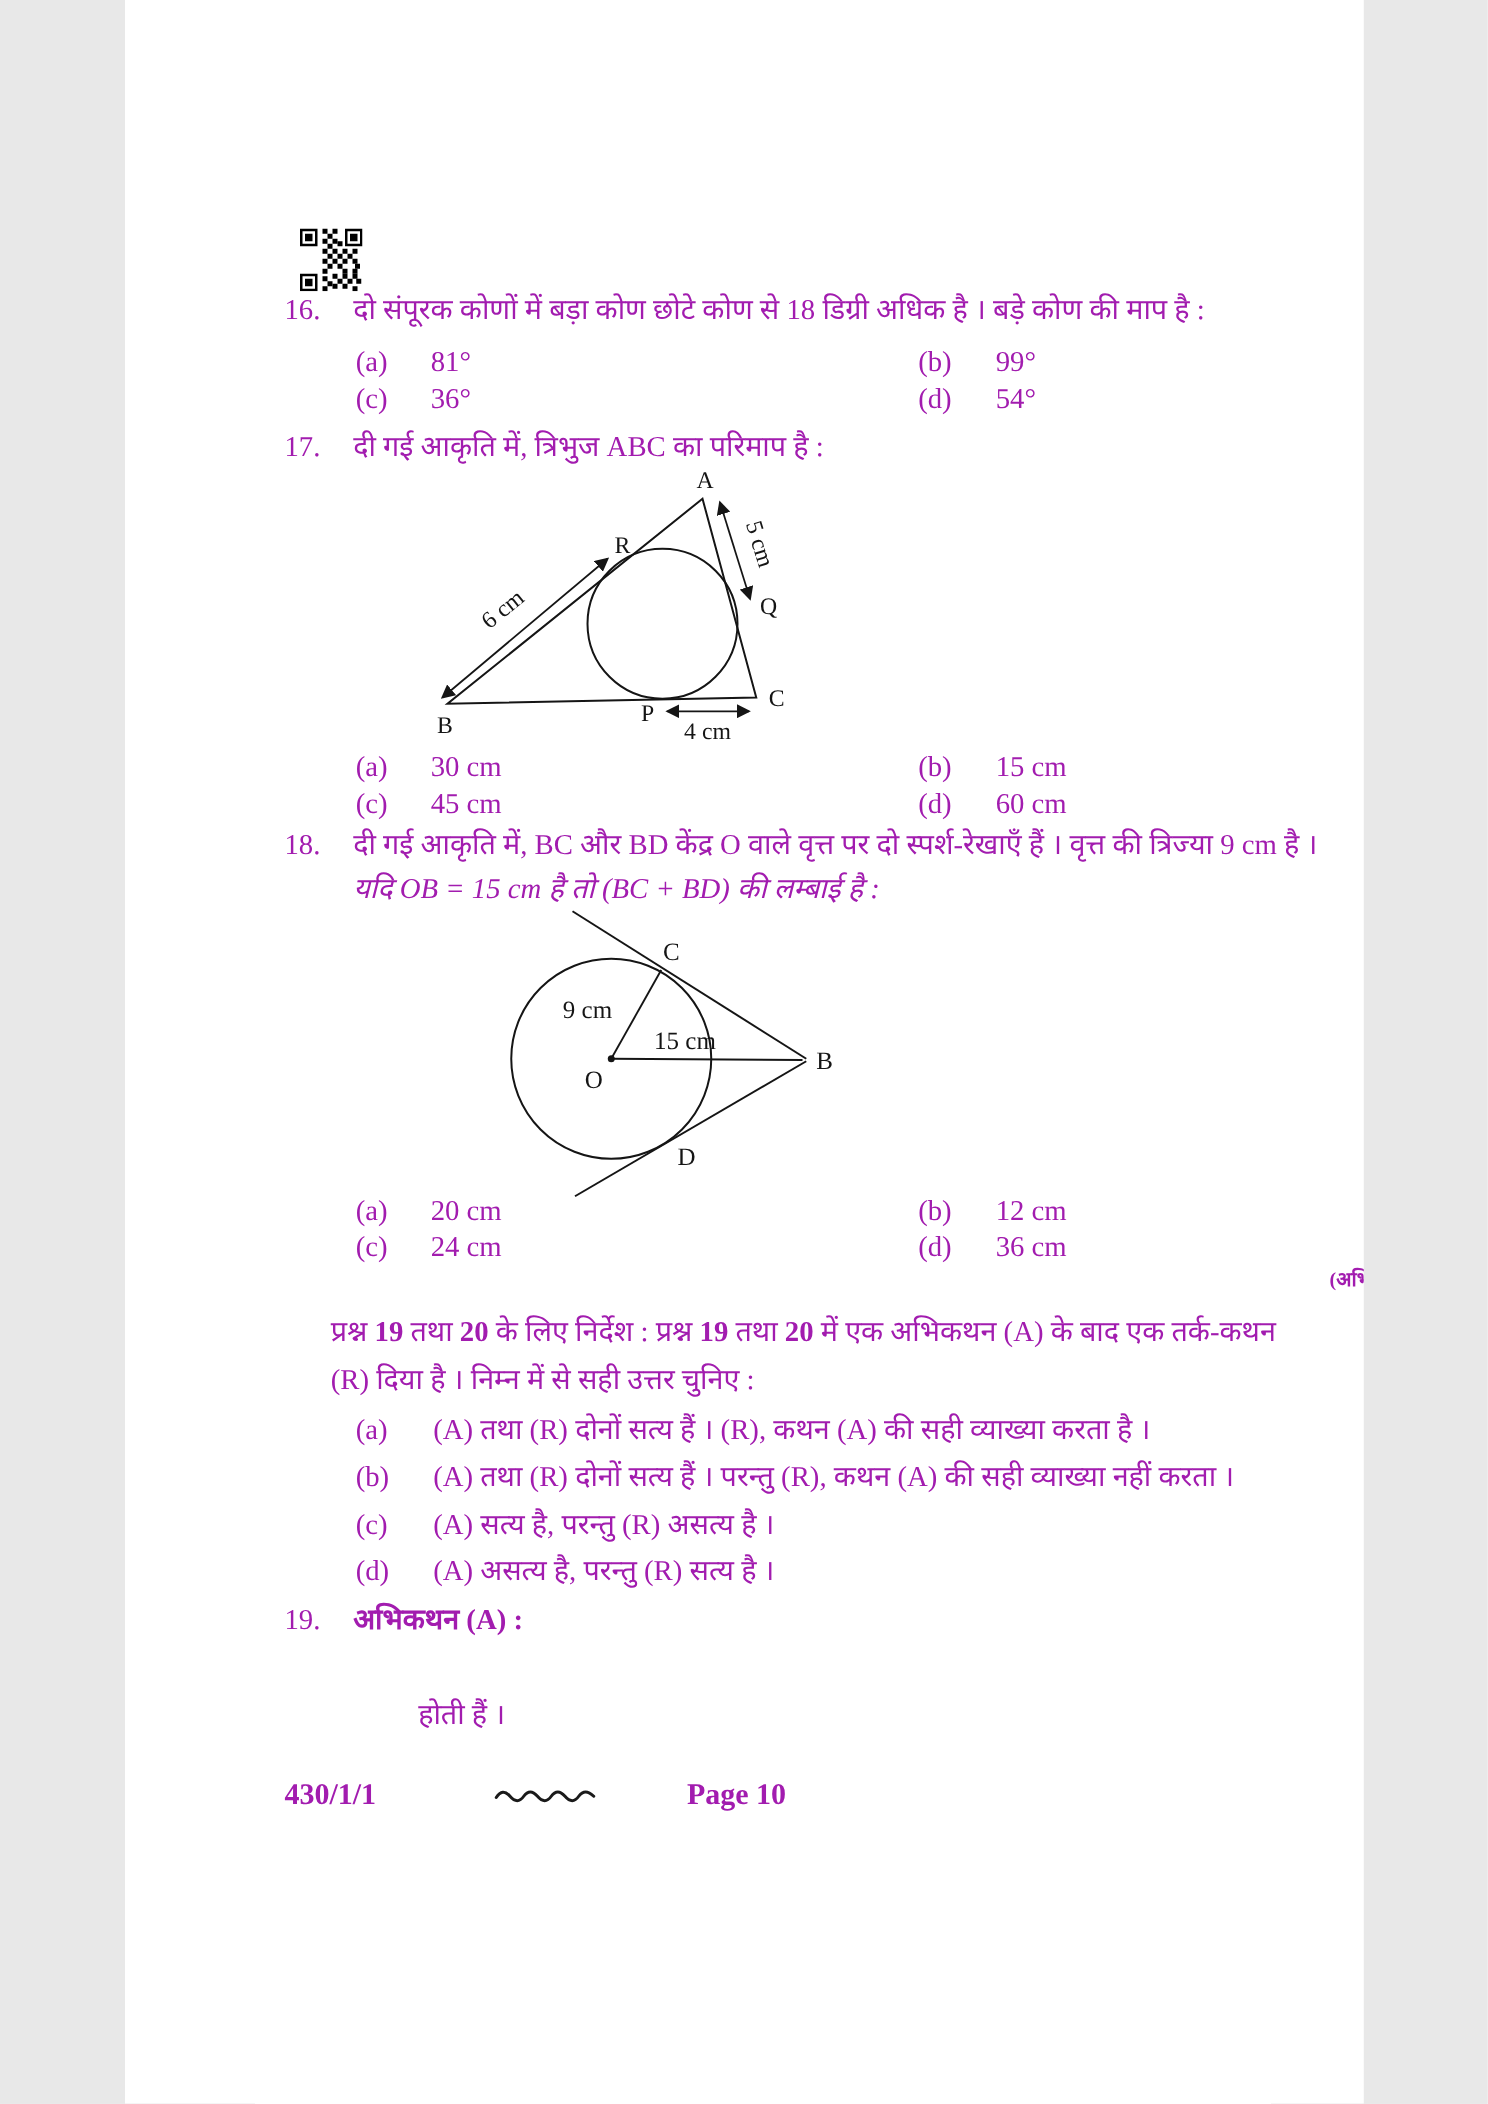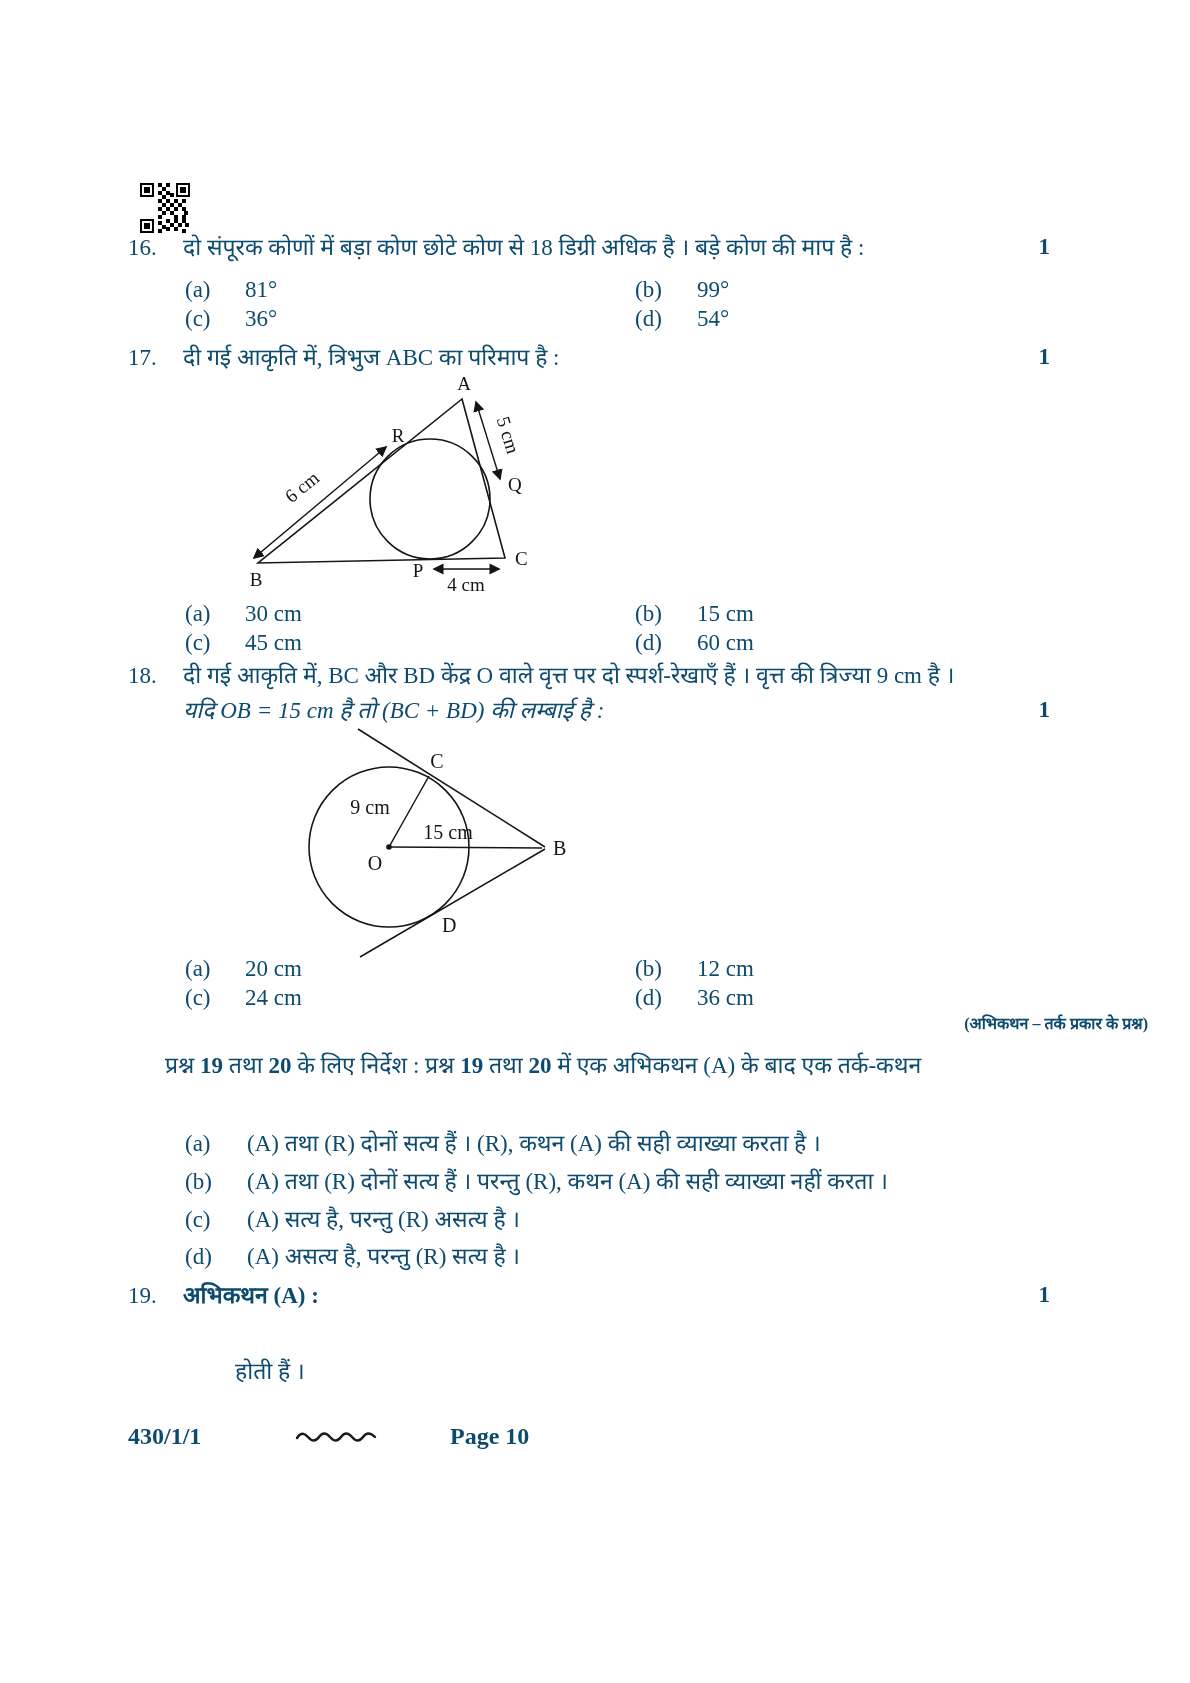--- a/index.html
+++ b/index.html
@@ -1,19 +1,19 @@
 <!DOCTYPE html>
 <html><head>
 <meta charset="utf-8">
 <style>
   html,body { margin:0; padding:0; background:#e8e8e8; }
   .page {
-    position:relative; width:1190px; height:1683px; margin:0 auto;
+    position:relative; width:991px; height:1683px; margin:0 auto;
     background:#ffffff; overflow:hidden;
-    font-family:"Liberation Serif","DejaVu Serif",serif; color:#0c4a6e;
+    font-family:"Liberation Serif","DejaVu Serif",serif; color:#a21caf;
   }
   .abs { position:absolute; white-space:nowrap; }
   .fs  { font-size:23px; line-height:1.25; }
   .b   { font-weight:bold; }
   .qnum  { left:128px; width:48px; }
   .qbody { left:183px; }
   .mark  { left:1000px; width:50px; text-align:right; font-weight:bold; font-size:23px; }
   .opt   { display:flex; }
   .olet  { display:inline-block; width:60px; }
   .olet2 { display:inline-block; width:62px; }
@@ -184,20 +184,21 @@
   <div class="abs fs opt" style="left:635px; top:984px;">
     <span class="olet2">(d)</span>
     <span>36 cm</span>
   </div>
 
   <div class="abs heading" style="top:1012px;">(अभिकथन – तर्क प्रकार के प्रश्न)</div>
 
   <div class="abs fs" style="left:165px; top:1052px;">
     <span>प्रश्न </span><span class="b">19</span><span> तथा </span><span class="b">20</span><span> के लिए निर्देश : प्रश्न </span><span class="b">19</span><span> तथा </span><span class="b">20</span><span> में एक अभिकथन (A) के बाद एक तर्क-कथन</span>
   </div>
+  <div class="abs fs" style="left:165px; top:1090px;">(R) दिया है । निम्न में से सही उत्तर चुनिए :</div>
 
   <div class="abs fs opt" style="left:185px; top:1130px;">
     <span class="arlet">(a)</span>
     <span>(A) तथा (R) दोनों सत्य हैं । (R), कथन (A) की सही व्याख्या करता है ।</span>
   </div>
   <div class="abs fs opt" style="left:185px; top:1168px;">
     <span class="arlet">(b)</span>
     <span>(A) तथा (R) दोनों सत्य हैं । परन्तु (R), कथन (A) की सही व्याख्या नहीं करता ।</span>
   </div>
   <div class="abs fs opt" style="left:185px; top:1206px;">

